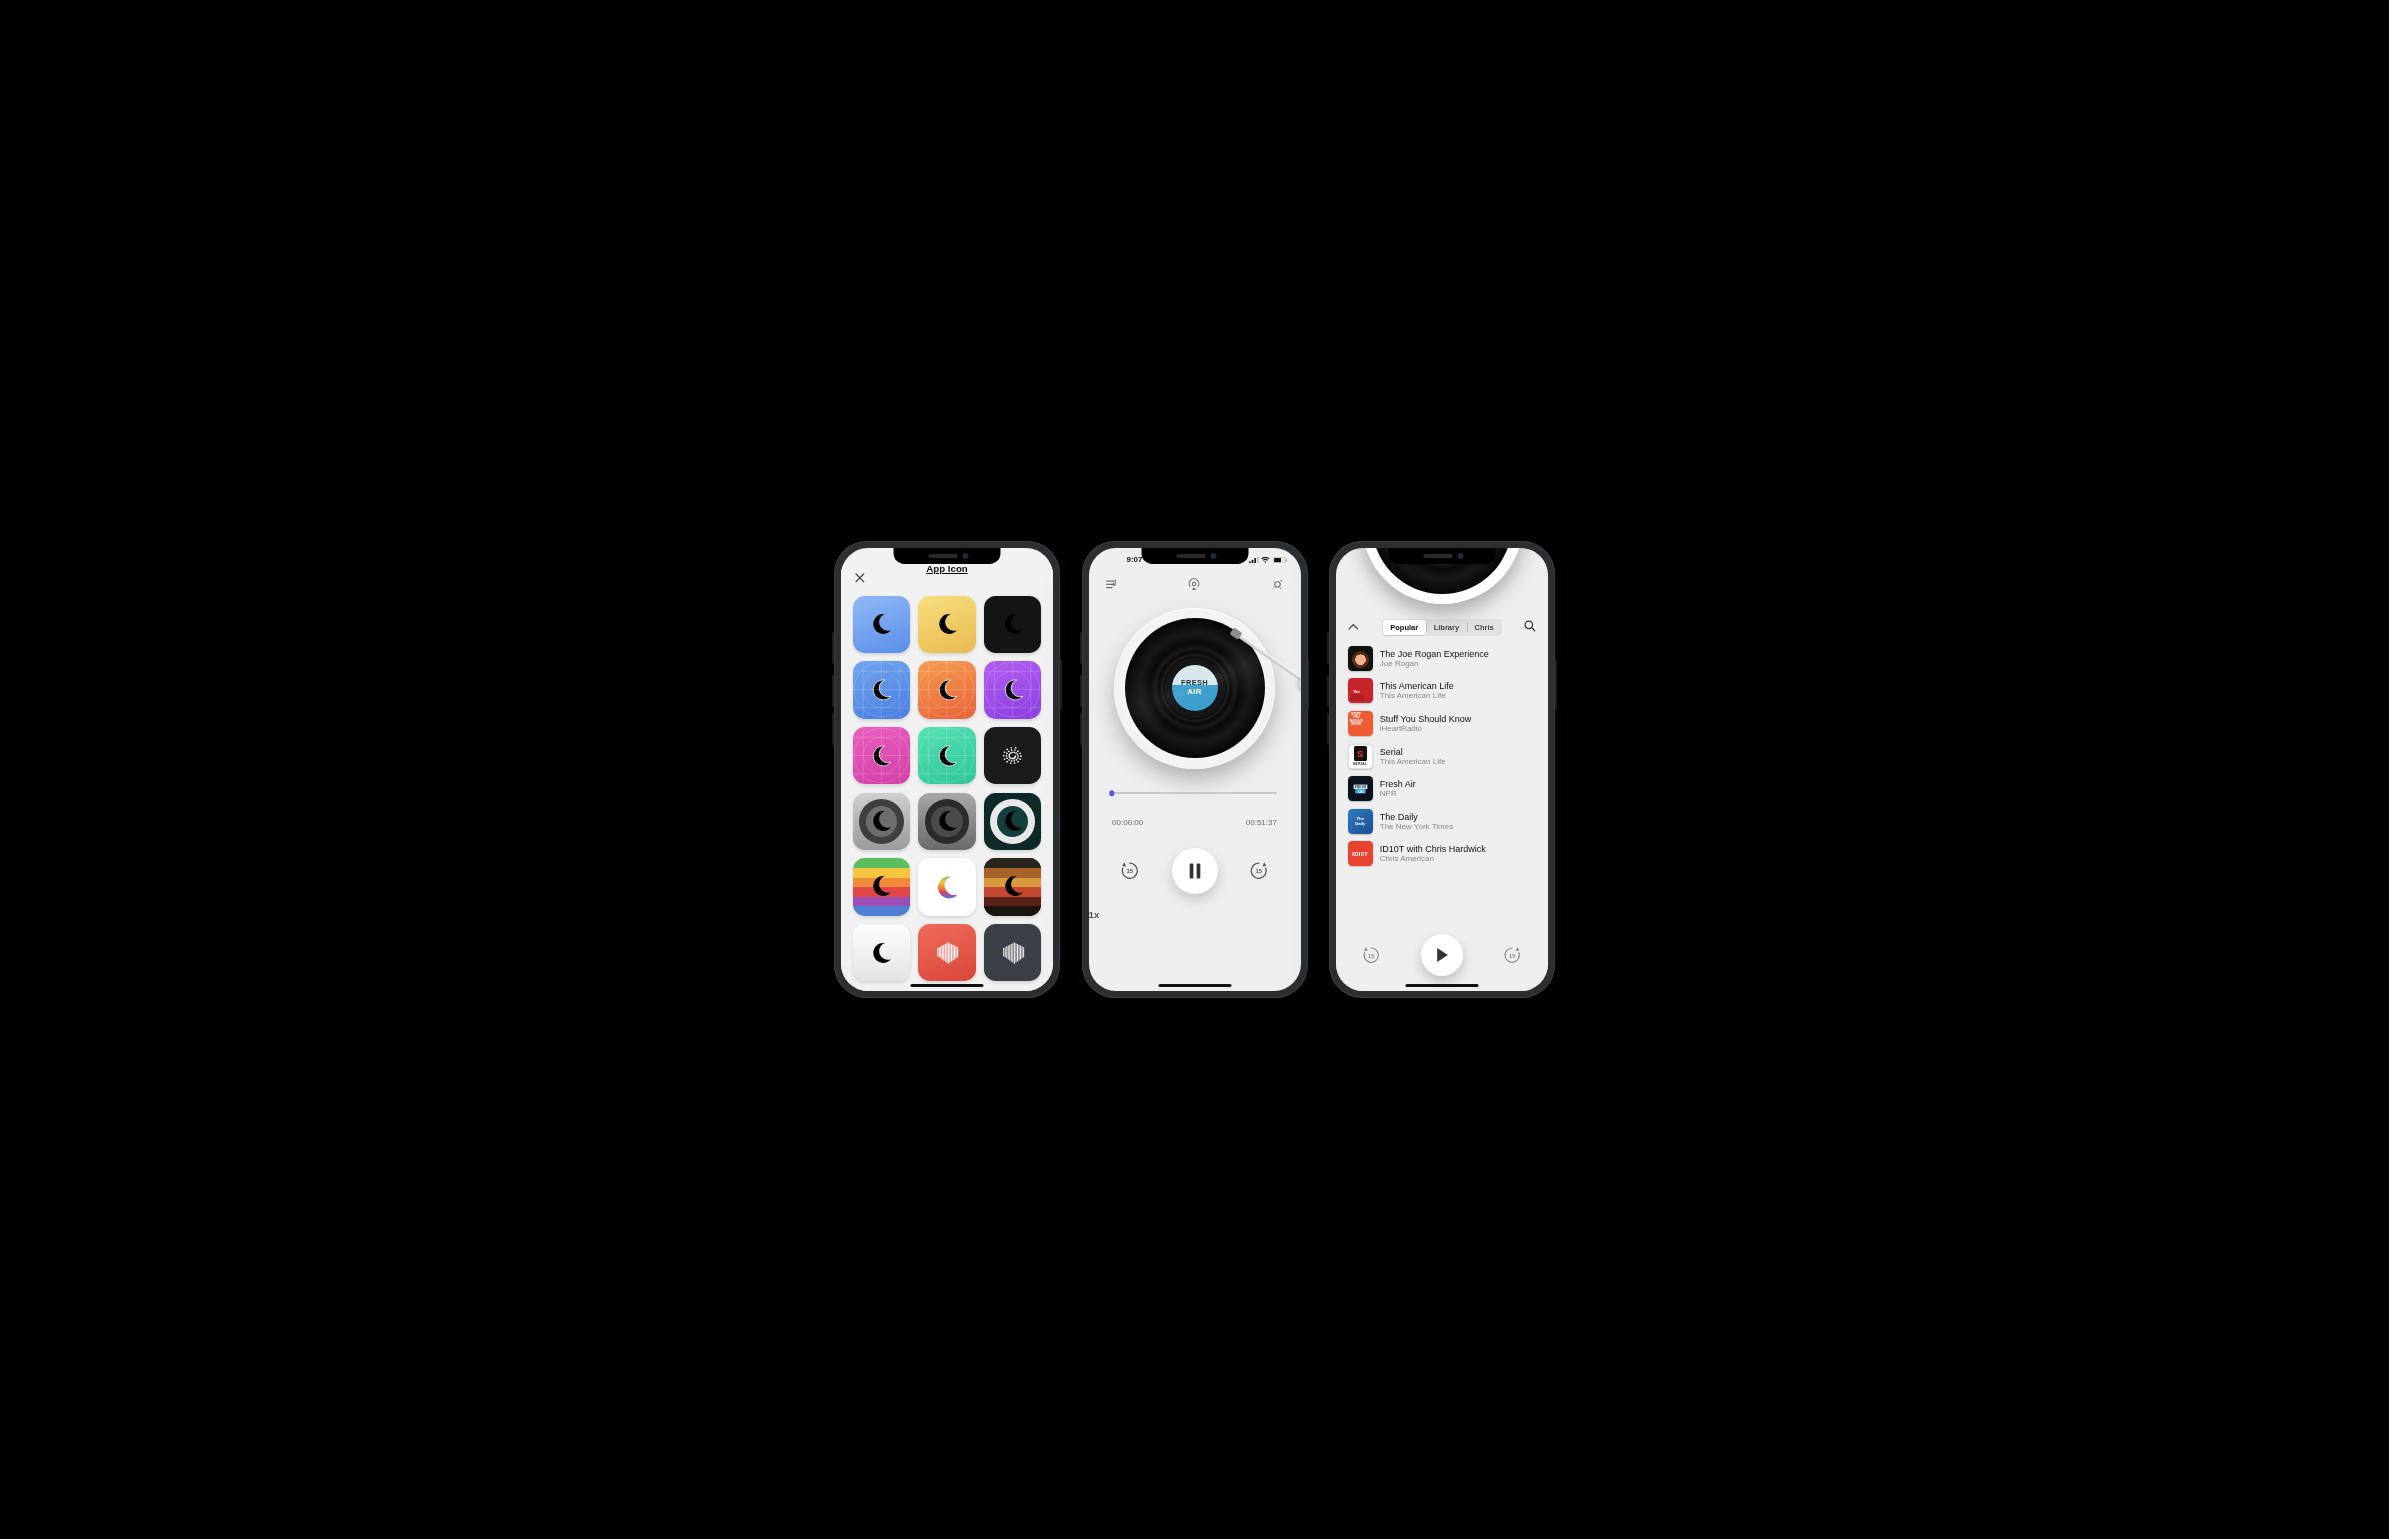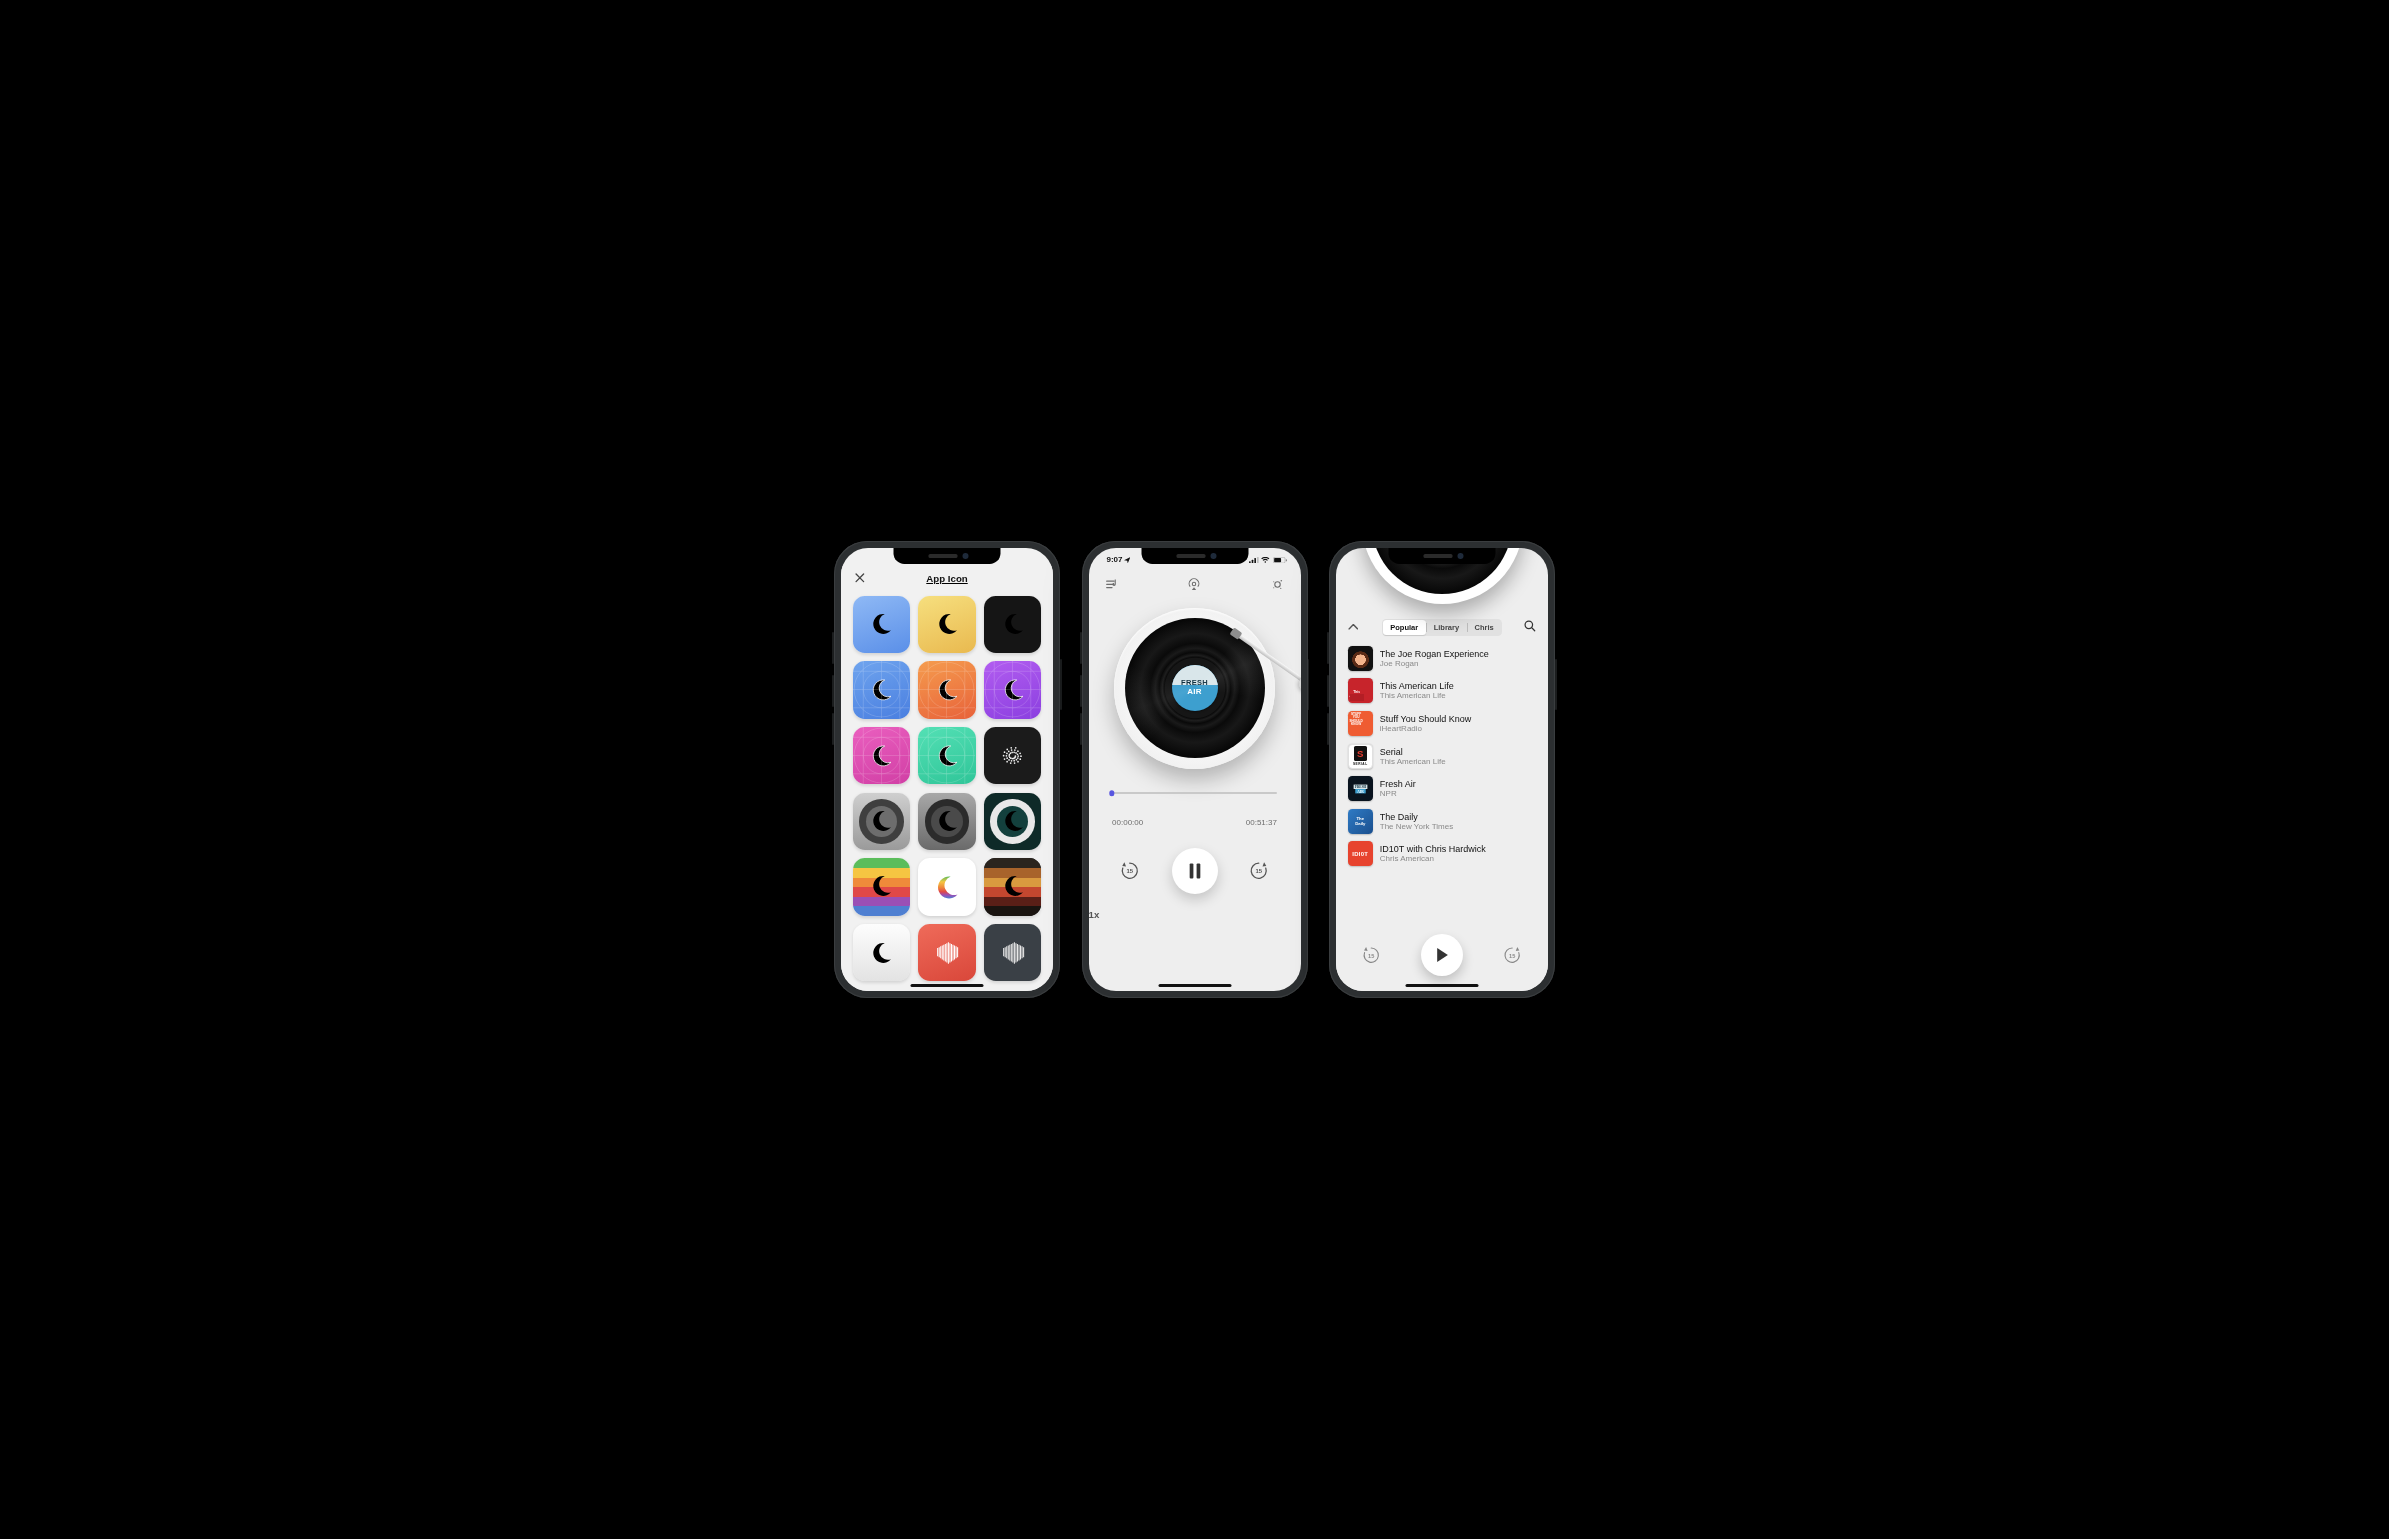--- a/index.html
+++ b/index.html
@@ -38,21 +38,21 @@
     width: 107px; height: 16px; background:#000;
     border-bottom-left-radius: 10.7px; border-bottom-right-radius:10.7px; z-index:20;
   }
   .notch::before{content:"";position:absolute;left:35px;top:6.4px;width:29px;height:3.2px;background:#2a2a2a;border-radius:1.6px;}
   .notch::after{content:"";position:absolute;right:32px;top:4.8px;width:5.9px;height:5.9px;background:#1e2a3a;border-radius:50%;}
   .homebar {position:absolute;bottom:4.3px;left:50%;transform:translateX(-50%);width:73px;height:2.7px;background:#111;border-radius:1.6px;z-index:20;}
 
   
   .s1-sheet-back{height:10.7px;background:#fafafa;border-bottom:0.5px solid #ddd;border-radius:27px 27px 0 0; margin-top:18px;}
   .s1-body{flex:1;background:#f1f1f1;border-radius:7.5px 7.5px 0 0;margin-top:-4.3px;display:flex;flex-direction:column;}
-  .s1-header{display:flex;align-items:center;justify-content:center;position:relative;height:31px;text-decoration:underline;}
+  .s1-header{display:flex;align-items:flex-start;justify-content:center;position:relative;height:31px;text-decoration:underline;}
   .s1-title{font-size:9.7px;font-weight:600;color:#111;}
   .s1-close{position:absolute;left:10.7px;top:50%;transform:translateY(-50%);width:16px;height:16px;display:flex;align-items:center;justify-content:center;font-size:13px;color:#444;cursor:pointer;}
   .s1-grid{flex:1;display:grid;grid-template-columns:repeat(3,1fr);gap:8.6px;padding:2.1px 11.8px 11.8px;overflow:hidden;}
   .icon-tile{aspect-ratio:1/1;border-radius:11.8px;display:flex;align-items:center;justify-content:center;box-shadow:0 1.1px 3.2px rgba(0,0,0,.12);position:relative;overflow:hidden;}
 
   
   .s2{flex:1;display:flex;flex-direction:column;background:#eeeeee;}
   .statusbar{display:flex;justify-content:space-between;align-items:center;height:23.6px;padding:0 14px 0 18px;font-size:8px;font-weight:600;color:#111;position:relative;z-index:5;}
   .sb-right{display:flex;align-items:center;gap:2.7px;}
   .s2-top{display:flex;justify-content:space-between;align-items:center;padding:3.2px 13px;}
@@ -355,21 +355,21 @@
     </div>
     <div class="homebar"></div>
   </div>
 </div>
 
 <div class="phone">
   <div class="screen">
     <div class="notch"></div>
     <div class="s2">
       <div class="statusbar">
-        <div style="display:flex;align-items:center;gap:1px;">
+        <div style="display:flex;align-items:center;gap:1px;margin-left:20px;">
           <span>9:07</span>
           <svg width="6.4" height="6.4" viewBox="0 0 12 12">
               <path d="M0 6 L12 0 L7 12 L6 7 Z" fill="#111"></path>
             </svg>
         </div>
         <div class="sb-right">
           <svg width="9.7" height="6.4" viewBox="0 0 18 12">
               <rect x="0" y="8" width="3" height="4" rx="1" fill="#111"></rect>
               <rect x="5" y="5" width="3" height="7" rx="1" fill="#111"></rect>
               <rect x="10" y="2" width="3" height="10" rx="1" fill="#111"></rect>

